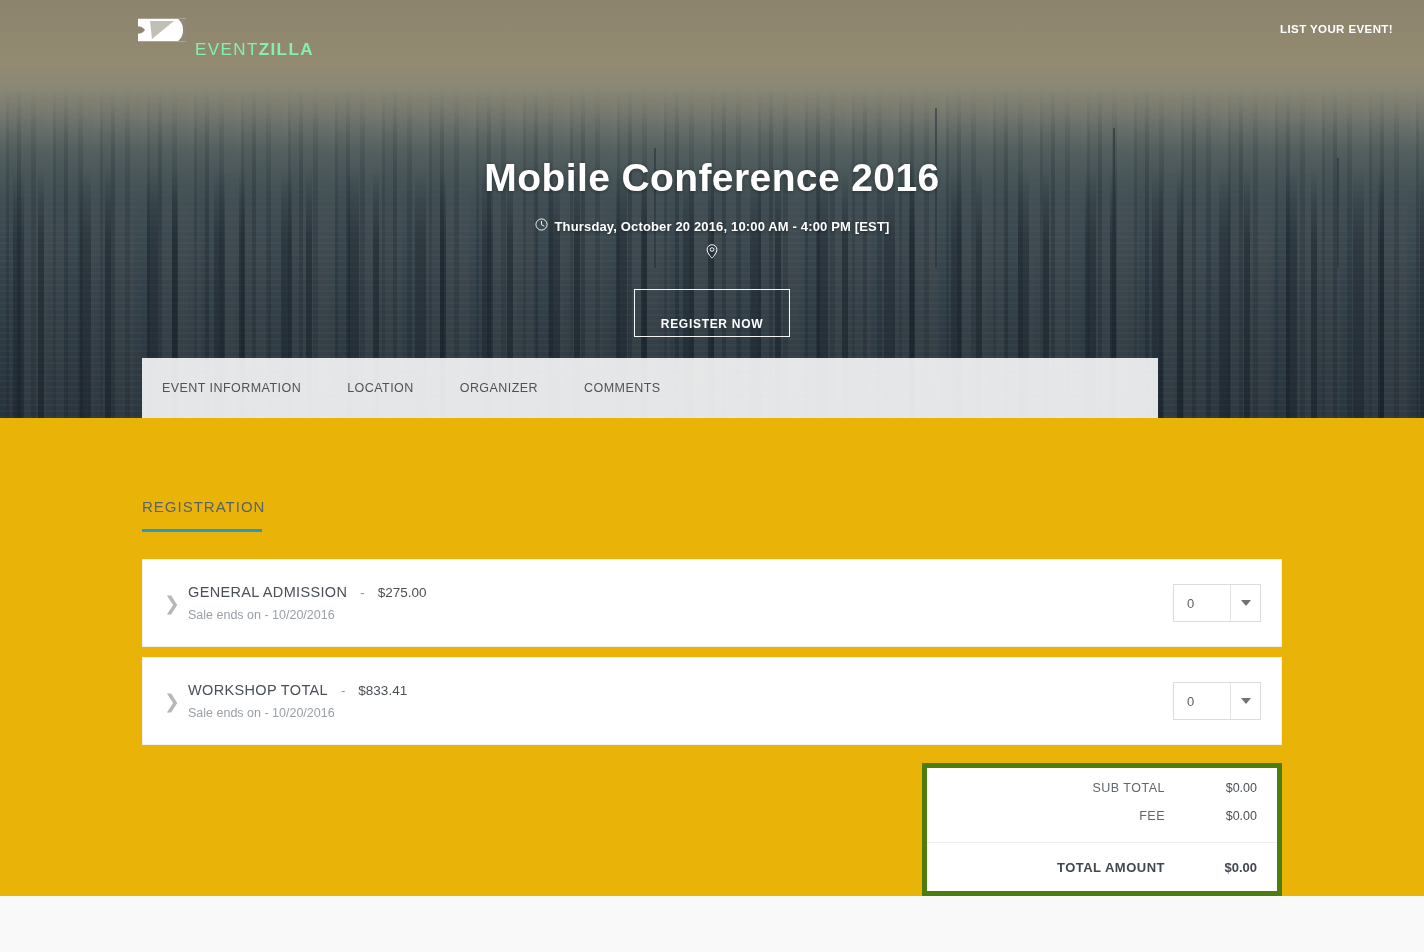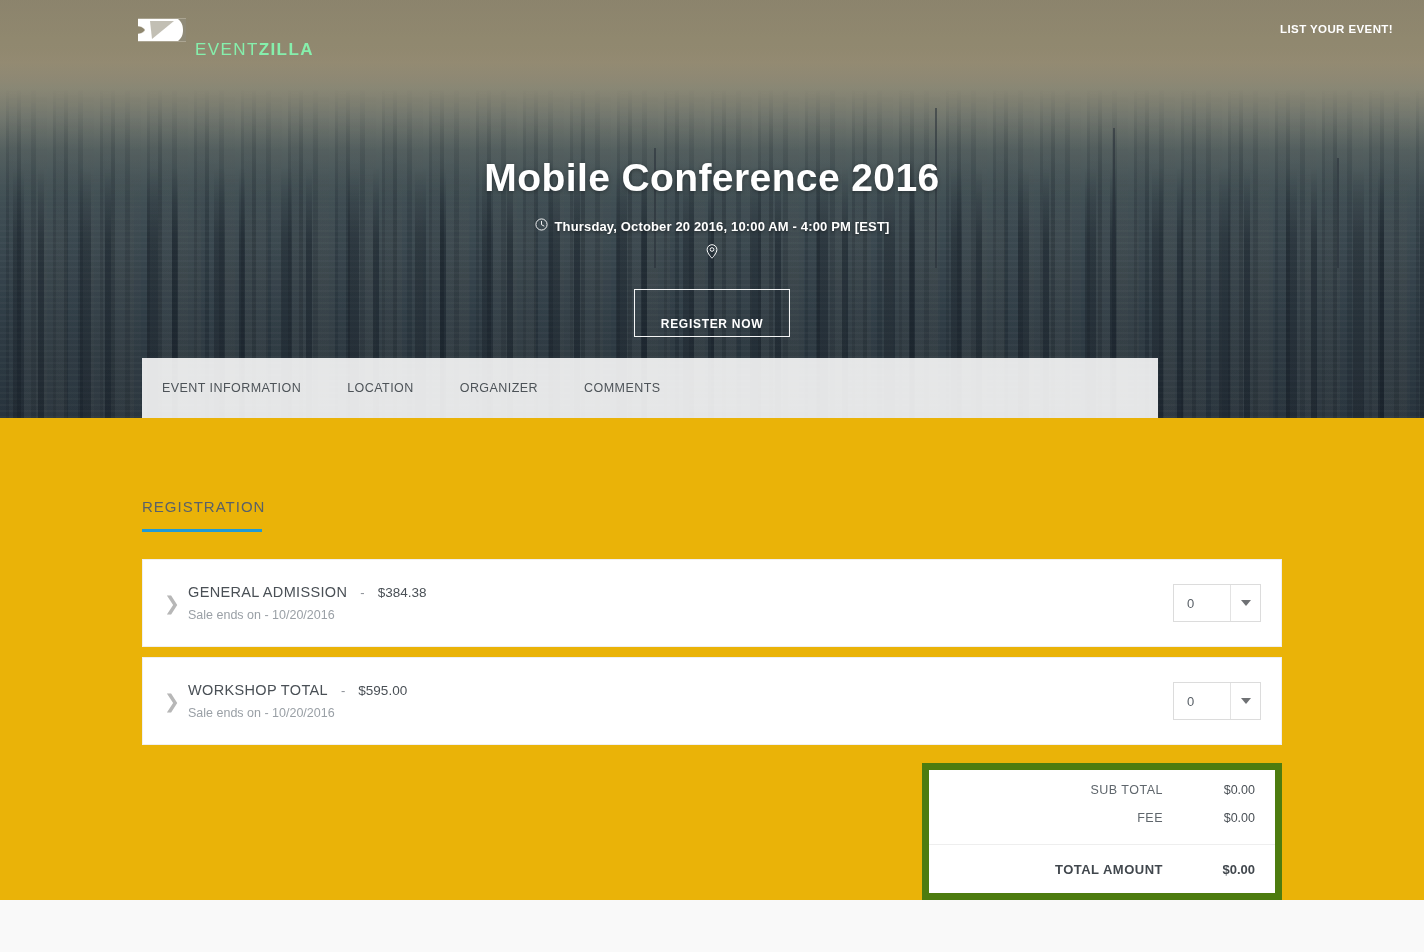--- a/index.html
+++ b/index.html
@@ -303,21 +303,21 @@
   .totals-wrap {
     display: flex;
     justify-content: flex-end;
     margin-top: 18px;
   }
   .totals {
     width: 360px;
   }
   .totals-box {
     background: #ffffff;
-    border: 7px solid #4d7c0f;
+    border: 5px solid #4d7c0f;
   }
   .tot-row {
     display: flex;
     justify-content: flex-end;
     align-items: center;
     padding: 0 20px;
     height: 28px;
   }
   .tot-row:first-child { padding-top: 6px; height: 34px; }
   .tot-label {
@@ -429,39 +429,39 @@
     <div class="section-head">REGISTRATION</div>
 
     <div class="ticket-list">
 
       <div class="ticket-card">
         <div class="chev">❯</div>
         <div class="ticket-info">
           <div class="ticket-row1">
             <span class="ticket-name">GENERAL ADMISSION</span>
             <span class="ticket-dash">-</span>
-            <span class="ticket-price">$384.38</span>
+            <span class="ticket-price">$275.00</span>
           </div>
           <div class="ticket-sale">Sale ends on - 10/20/2016</div>
         </div>
         <div class="qty-select">
           <div class="qty-value">0</div>
           <div class="qty-caret">
               <span class="caret-tri"></span>
             </div>
         </div>
       </div>
 
       <div class="ticket-card">
         <div class="chev">❯</div>
         <div class="ticket-info">
           <div class="ticket-row1">
             <span class="ticket-name">WORKSHOP TOTAL</span>
             <span class="ticket-dash">-</span>
-            <span class="ticket-price">$595.00</span>
+            <span class="ticket-price">$833.41</span>
           </div>
           <div class="ticket-sale">Sale ends on - 10/20/2016</div>
         </div>
         <div class="qty-select">
           <div class="qty-value">0</div>
           <div class="qty-caret">
               <span class="caret-tri"></span>
             </div>
         </div>
       </div>

